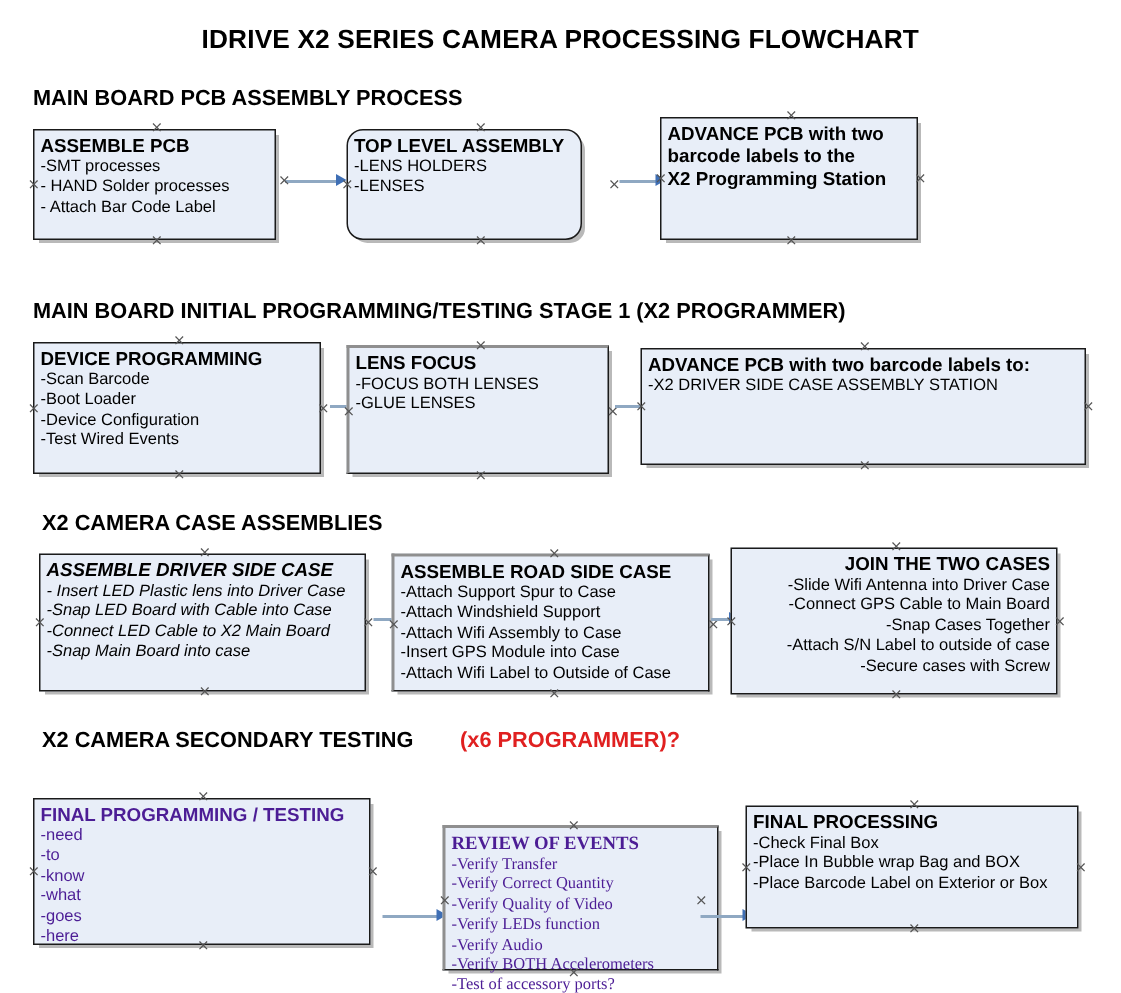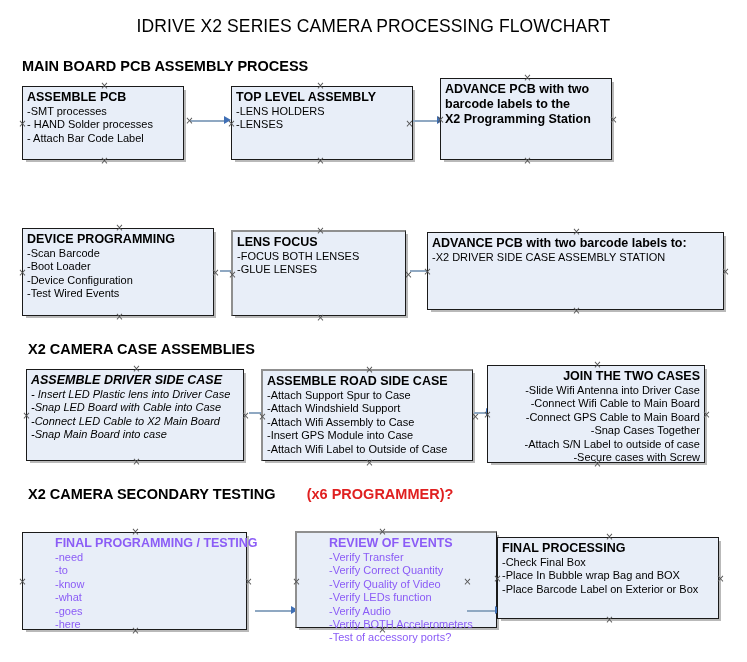--- a/index.html
+++ b/index.html
@@ -11,21 +11,21 @@
     position:relative;
     color:#000;
   }
   #canvas{position:relative;width:747px;height:662px;}
 
   .doc-title{
     position:absolute;
     left:0;right:0;top:16px;
     text-align:center;
     font-size:17.5px;
-    font-weight:normal;
+    font-weight:bold;
     letter-spacing:.1px;
   }
 
   .section-head{
     position:absolute;
     font-size:14.5px;
     font-weight:bold;
     white-space:nowrap;
     letter-spacing:0px;
   }
@@ -46,21 +46,21 @@
     font-weight:bold;
     line-height:14px;
     white-space:nowrap;
     margin-bottom:1px;
   }
   .node .n-line{
     font-size:11px;
     line-height:13.4px;
     white-space:nowrap;
   }
-  .node.red .n-title,.node.red .n-line{color:#8b5cf6;margin-left:28px;}
+  .node.red .n-title,.node.red .n-line{color:#4c1d95;}
 
   
   .node.shade{border-top:2px solid #8f8f8f;border-left:2px solid #8f8f8f;}
 
   
   .conn{
     position:absolute;
     height:2px;
     background:#8fa8c2;
   }
@@ -103,21 +103,21 @@
     <div class="n-line">- Attach Bar Code Label</div>
     <span class="handle" style="left:-5px;top:32px;"></span>
     <span class="handle" style="left:77px;top:-6px;"></span>
     <span class="handle" style="left:77px;top:69px;"></span>
   </div>
 
   <div class="conn" style="left:190px;top:120px;width:36px;"></div>
   <div class="conn-head" style="left:224px;top:116px;"></div>
   <span class="handle" style="left:185px;top:116px;"></span>
 
-  <div class="node" style="left:231px;top:86px;width:182px;height:74px;">
+  <div class="node" style="left:231px;top:86px;width:157px;height:74px;border-radius:11px;">
     <div class="n-title">TOP LEVEL ASSEMBLY</div>
     <div class="n-line">-LENS HOLDERS</div>
     <div class="n-line">-LENSES</div>
     <span class="handle" style="left:-5px;top:32px;"></span>
     <span class="handle" style="left:84px;top:-6px;"></span>
     <span class="handle" style="left:84px;top:69px;"></span>
     <span class="handle" style="left:173px;top:32px;"></span>
   </div>
 
   <div class="conn" style="left:413px;top:120px;width:26px;"></div>
@@ -126,20 +126,23 @@
   <div class="node" style="left:440px;top:78px;width:172px;height:82px;">
     <div class="n-title">ADVANCE PCB with two</div>
     <div class="n-title">barcode labels to the</div>
     <div class="n-title"> X2 Programming Station</div>
     <span class="handle" style="left:-5px;top:36px;"></span>
     <span class="handle" style="left:82px;top:-6px;"></span>
     <span class="handle" style="left:82px;top:77px;"></span>
     <span class="handle" style="left:168px;top:36px;"></span>
   </div>
 
+  <div class="section-head" style="left:22px;top:200px;">
+    <span>MAIN BOARD INITIAL PROGRAMMING/TESTING STAGE 1 (X2 PROGRAMMER)</span>
+  </div>
 
   <div class="node" style="left:22px;top:228px;width:192px;height:88px;">
     <div class="n-title">DEVICE PROGRAMMING</div>
     <div class="n-line">-Scan Barcode</div>
     <div class="n-line">-Boot Loader</div>
     <div class="n-line">-Device Configuration</div>
     <div class="n-line">-Test Wired Events</div>
     <span class="handle" style="left:-5px;top:39px;"></span>
     <span class="handle" style="left:92px;top:-6px;"></span>
     <span class="handle" style="left:92px;top:83px;"></span>
@@ -202,21 +205,20 @@
     <span class="handle" style="left:102px;top:87px;"></span>
     <span class="handle" style="left:208px;top:41px;"></span>
   </div>
 
   <div class="conn" style="left:474px;top:412px;width:14px;"></div>
   <div class="conn-head" style="left:486px;top:408px;"></div>
 
   <div class="node" style="left:487px;top:365px;width:218px;height:98px;text-align:right;">
     <div class="n-title">JOIN THE TWO CASES</div>
     <div class="n-line">-Slide Wifi Antenna into Driver Case</div>
-    <div class="n-line">-Connect Wifi Cable to Main Board</div>
     <div class="n-line">-Connect GPS Cable to Main Board</div>
     <div class="n-line">-Snap Cases Together</div>
     <div class="n-line">-Attach S/N Label to outside of case</div>
     <div class="n-line">-Secure cases with Screw</div>
     <span class="handle" style="left:-5px;top:44px;"></span>
     <span class="handle" style="left:105px;top:-6px;"></span>
     <span class="handle" style="left:105px;top:93px;"></span>
     <span class="handle" style="left:214px;top:44px;"></span>
   </div>
 
@@ -235,21 +237,21 @@
     <div class="n-line">-here</div>
     <span class="handle" style="left:-5px;top:44px;"></span>
     <span class="handle" style="left:108px;top:-6px;"></span>
     <span class="handle" style="left:108px;top:93px;"></span>
     <span class="handle" style="left:221px;top:44px;"></span>
   </div>
 
   <div class="conn" style="left:255px;top:610px;width:38px;"></div>
   <div class="conn-head" style="left:291px;top:606px;"></div>
 
-  <div class="node shade red" style="left:295px;top:531px;width:202px;height:97px;">
+  <div class="node shade red" style="left:295px;top:550px;width:184px;height:97px;font-family:Liberation Serif, serif;">
     <div class="n-title">REVIEW OF EVENTS</div>
     <div class="n-line">-Verify Transfer</div>
     <div class="n-line">-Verify Correct Quantity</div>
     <div class="n-line">-Verify Quality of Video</div>
     <div class="n-line">-Verify LEDs function</div>
     <div class="n-line">-Verify Audio</div>
     <div class="n-line">-Verify BOTH Accelerometers</div>
     <div class="n-line">-Test of accessory ports?</div>
     <span class="handle" style="left:-5px;top:44px;"></span>
     <span class="handle" style="left:81px;top:-6px;"></span>

